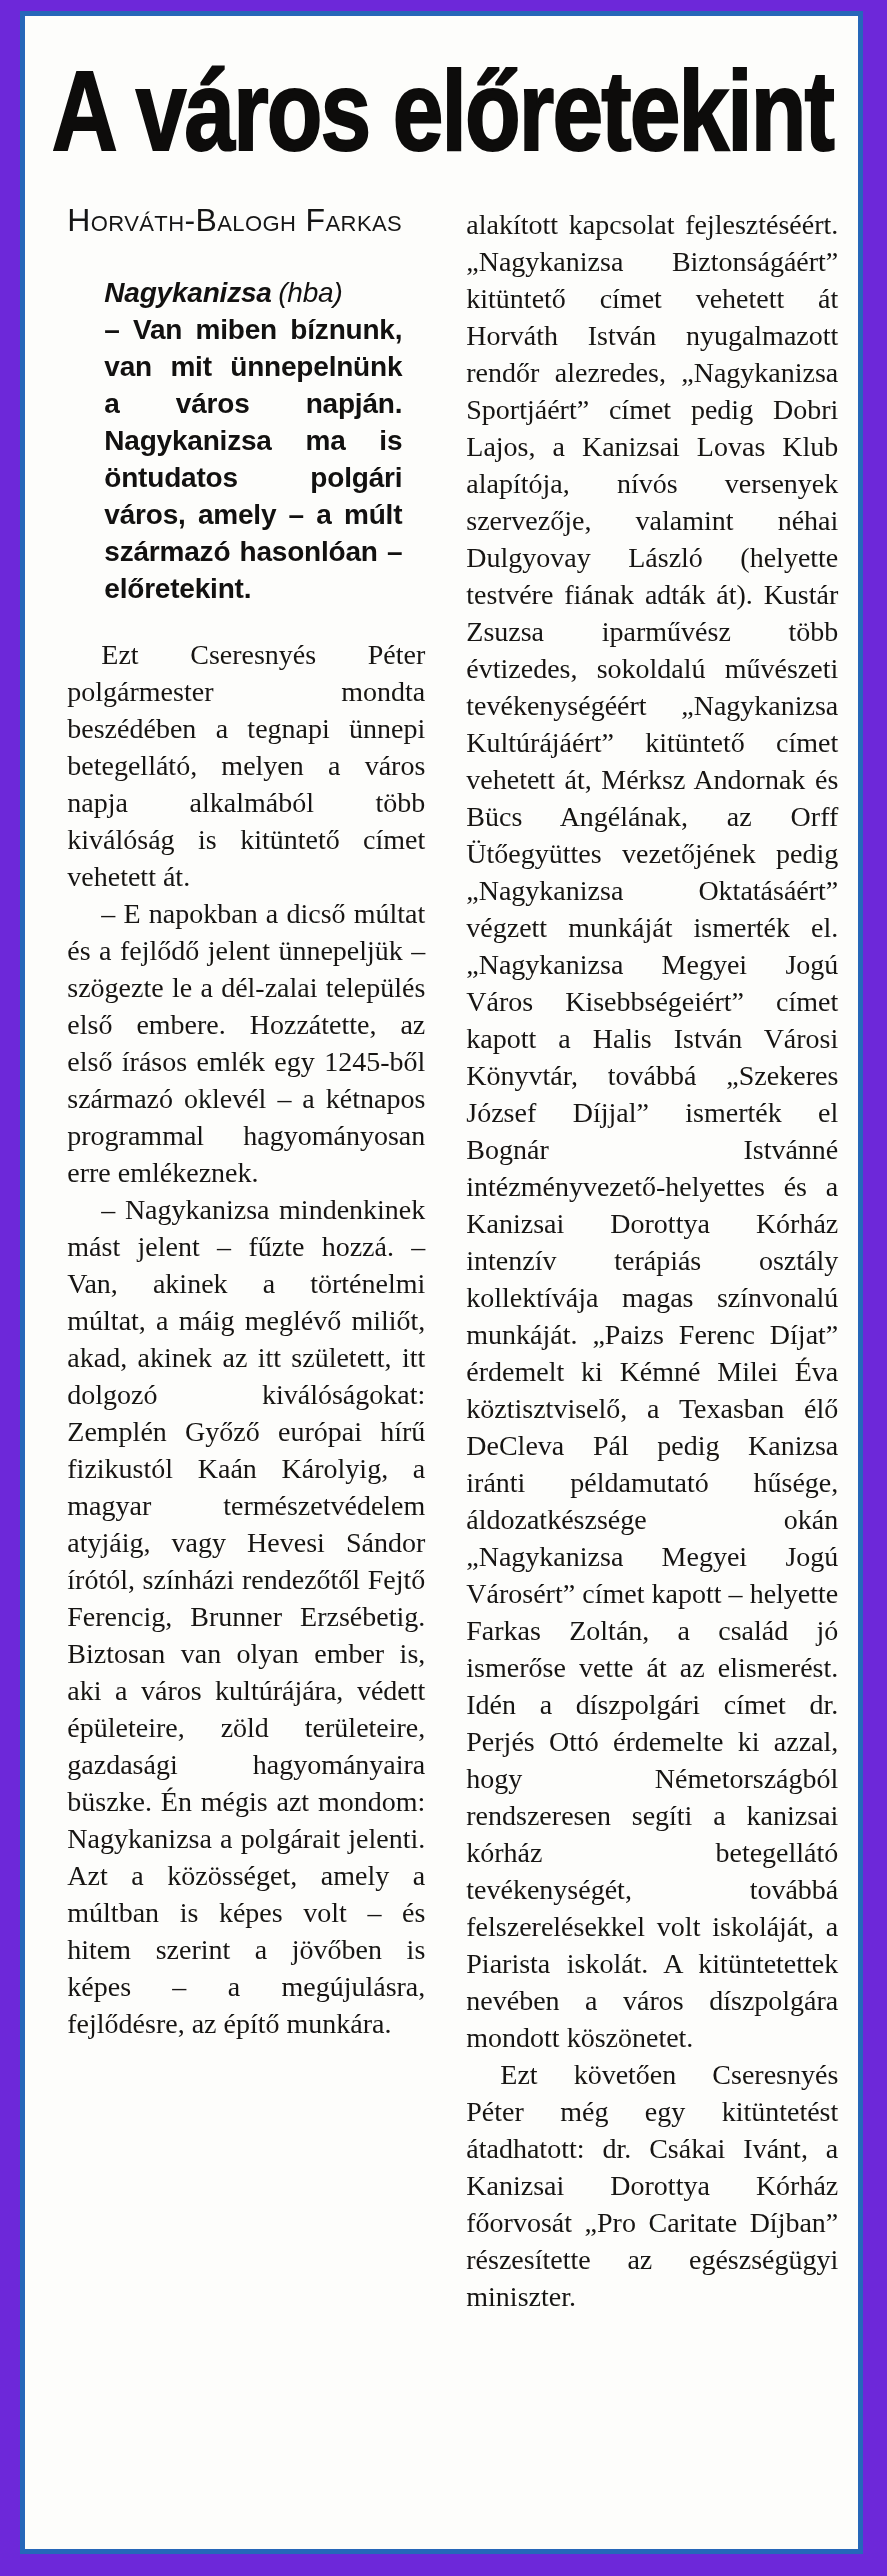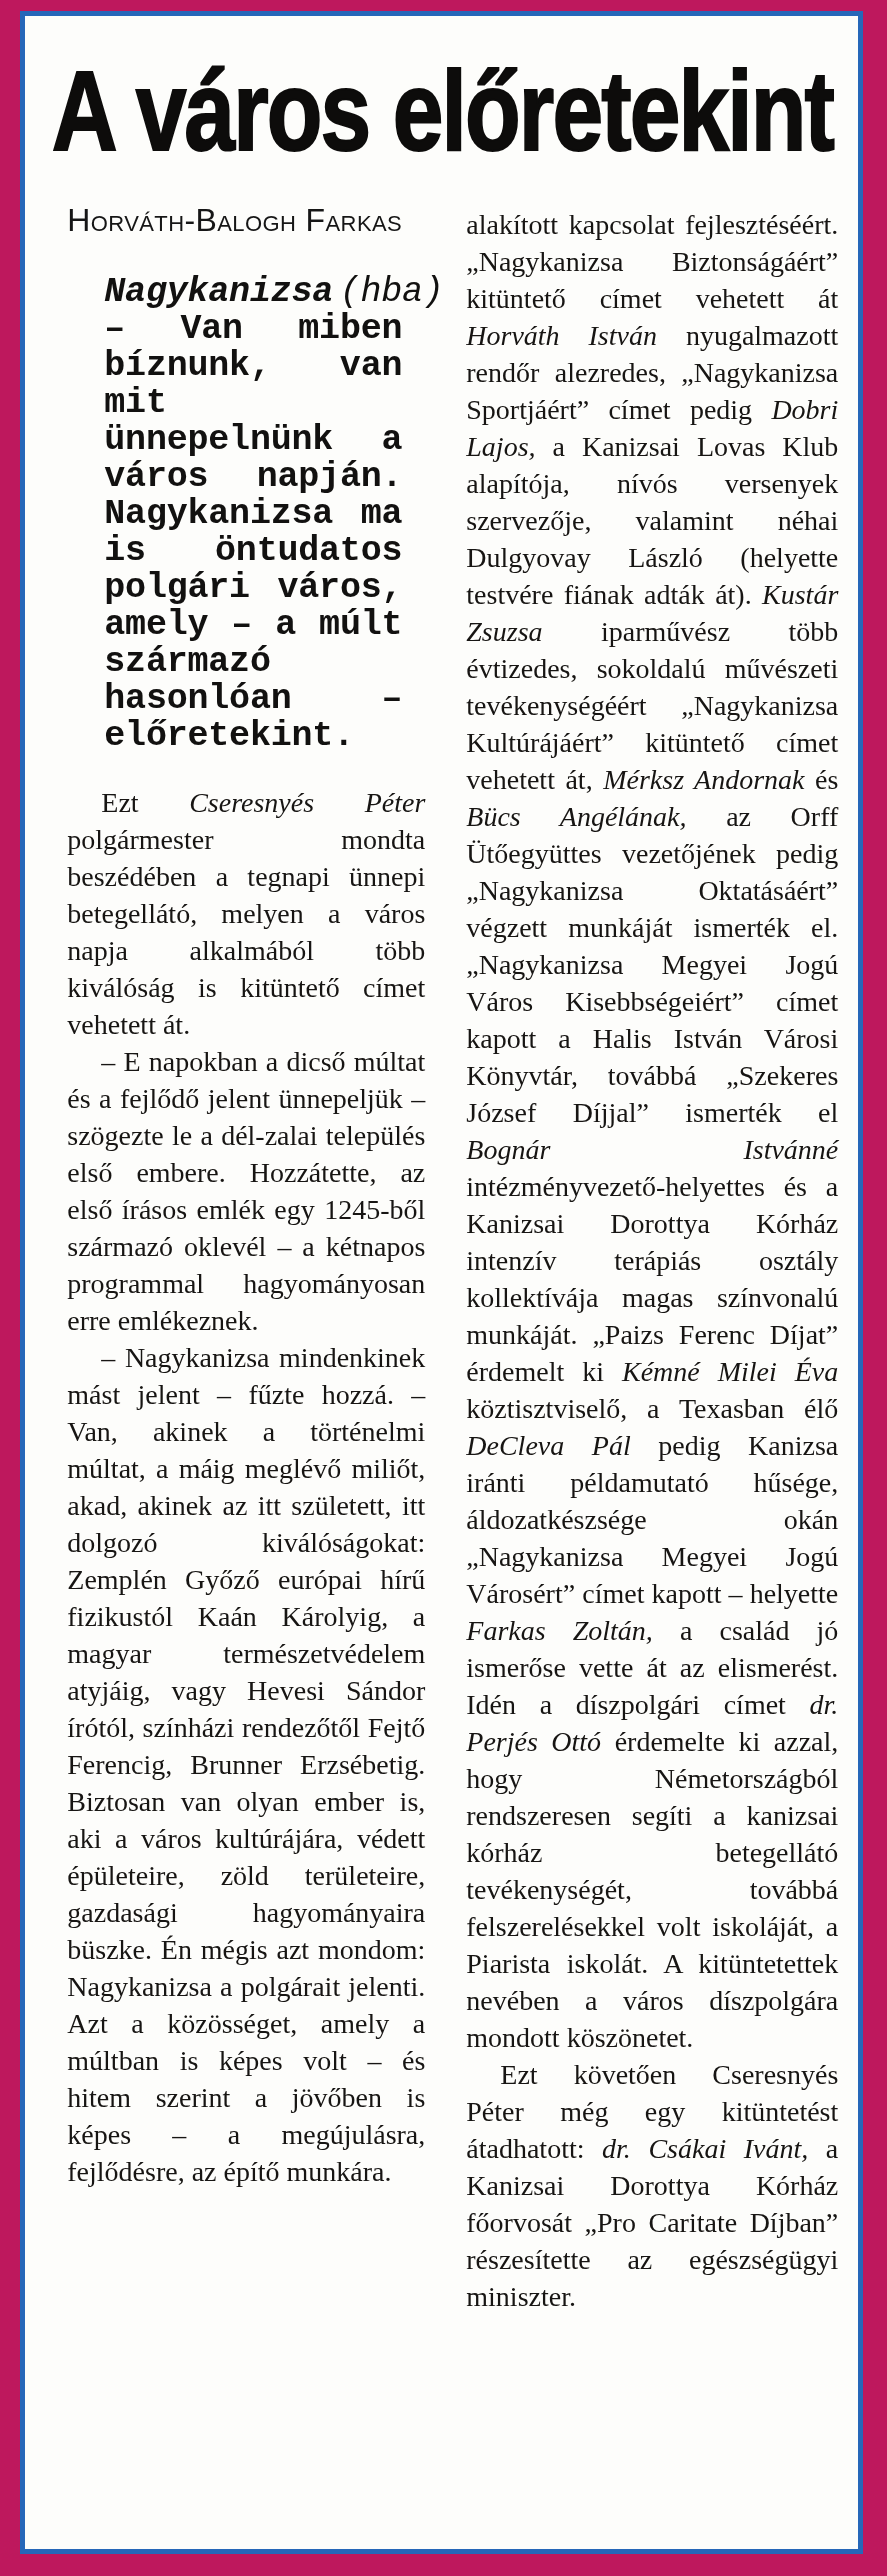--- a/index.html
+++ b/index.html
@@ -1,19 +1,19 @@
 <!DOCTYPE html>
 <html lang="hu" style="--accent: #2667b9;font-size:13px"><head>
 <meta charset="utf-8">
 <style>
   html,body{margin:0;padding:0;background:#ffffff;}
   .page{
     position:relative;
     width:888px;height:2576px;
-    background:#be185d;
+    background:#6d28d9;
     overflow:hidden;
     font-family:"Liberation Serif", serif;
     color:#171513;
   }
   .frame{
     position:absolute;left:20.3px;top:11.4px;
     width:843px;height:2543px;
     box-sizing:border-box;
     border:5.7px solid var(--accent,#2667b9);
     background:#fdfdfb;
@@ -56,41 +56,41 @@
     font-variant:small-caps;
     font-size:32px;
     line-height:33px;
     letter-spacing:0.4px;
     color:#161616;
   }
   .lede{
     margin-left:37px;
     width:298px;
     margin-top:37px;
-    font-family:Liberation Mono, monospace;
+    font-family:Liberation Sans, sans-serif;
     font-weight:700;
-    font-size:35px;
+    font-size:28px;
     line-height:37px;
     letter-spacing:-0.2px;
     color:#121110;
     text-align:justify;
   }
   .lede-head{text-align:left;}
   .dateline{font-style:italic;font-weight:800;}
   .credit{font-style:italic;font-weight:400;margin-left:6.5px;}
   .body-paragraphs{
     margin-top:29px;
     font-size:28px;
     line-height:37px;
     text-align:justify;
   }
   .col-right .body-paragraphs{margin-top:1.6px;}
   .body-paragraphs p{margin:0;}
   .body-paragraphs p.indent{text-indent:34px;}
-  .it{font-style:italic;margin-top:12px;}
+  .it{margin-top:12px;}
 </style>
 </head>
 <body>
 
 <div class="page">
   <div class="frame">
 
     <h1 class="title">
       <span class="title-text">A város előretekint</span>
     </h1>

